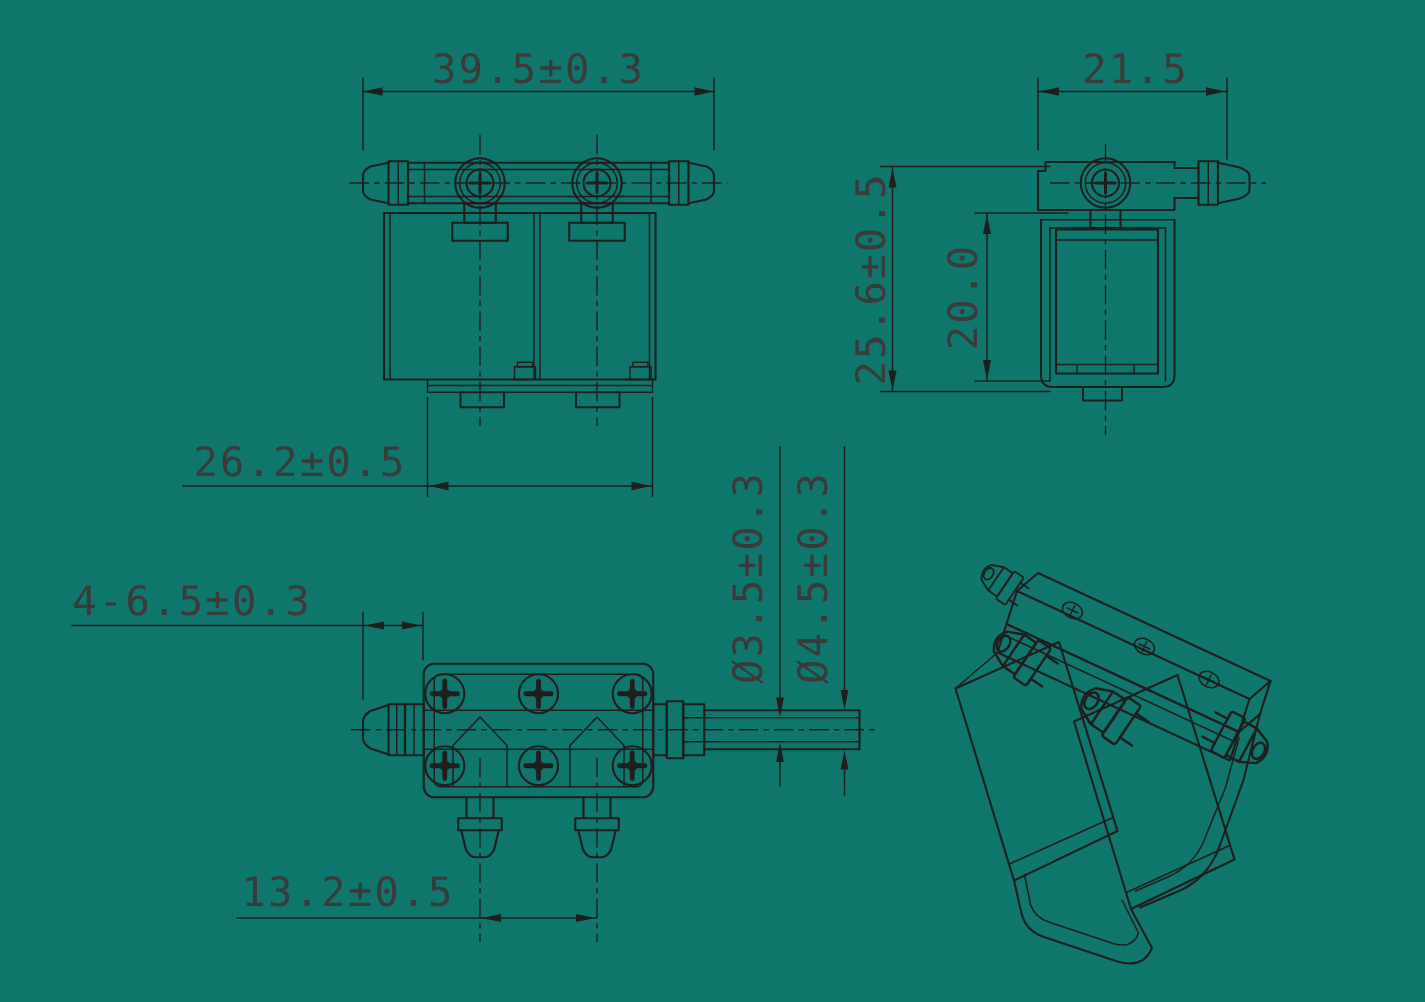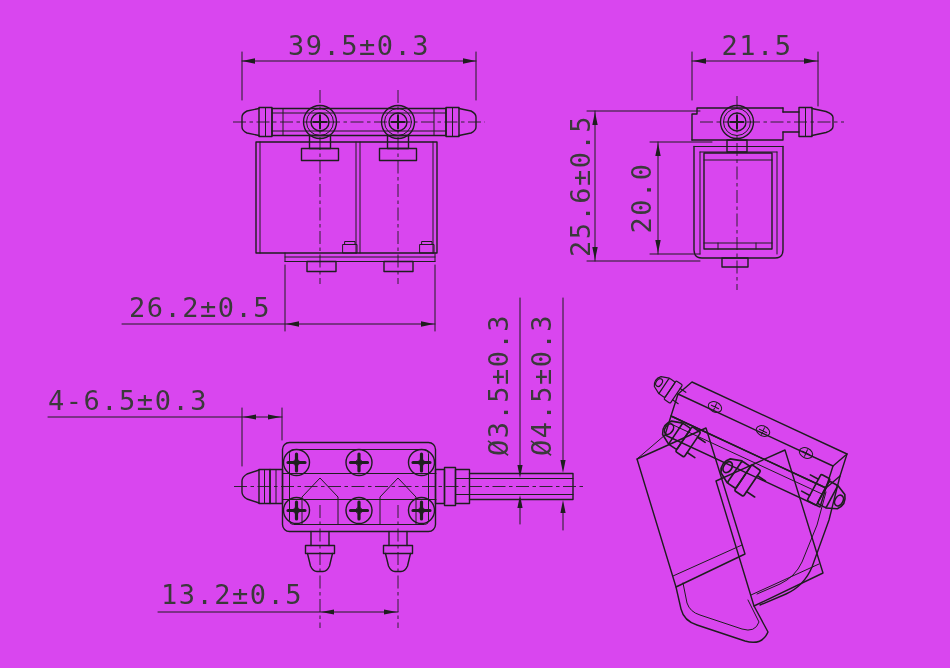--- a/index.html
+++ b/index.html
@@ -1,16 +1,16 @@
 <!DOCTYPE html>
 <html><head>
 <meta charset="utf-8">
 <style>
   html,body{margin:0;padding:0;background:#ffffff;}
-  .canvas{position:relative;width:950px;height:668px;background:#d946ef;overflow:hidden;}
+  .canvas{position:relative;width:950px;height:668px;background:#0f766e;overflow:hidden;}
   svg{display:block;}
   .s  {fill:none;stroke:#1e1e1e;stroke-width:1.4;stroke-linecap:round;stroke-linejoin:round;}
   .t  {fill:none;stroke:#1e1e1e;stroke-width:1;stroke-linecap:round;stroke-linejoin:round;}
   .cl {fill:none;stroke:#1e1e1e;stroke-width:0.9;stroke-dasharray:13 3.5 3.5 3.5;}
   .ah {fill:#1e1e1e;stroke:none;}
   .dim{font-family:"DejaVu Sans Mono","Liberation Mono",monospace;font-size:27px;
        letter-spacing:1.5px;fill:#3a3a3a;}
 </style>
 </head>
 <body>

